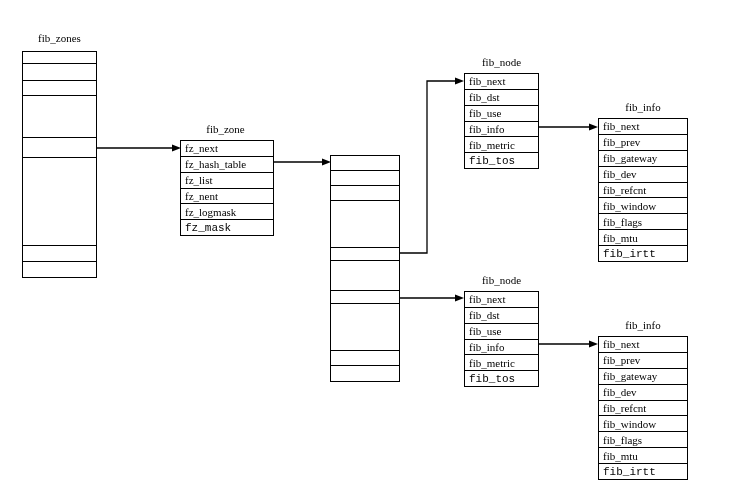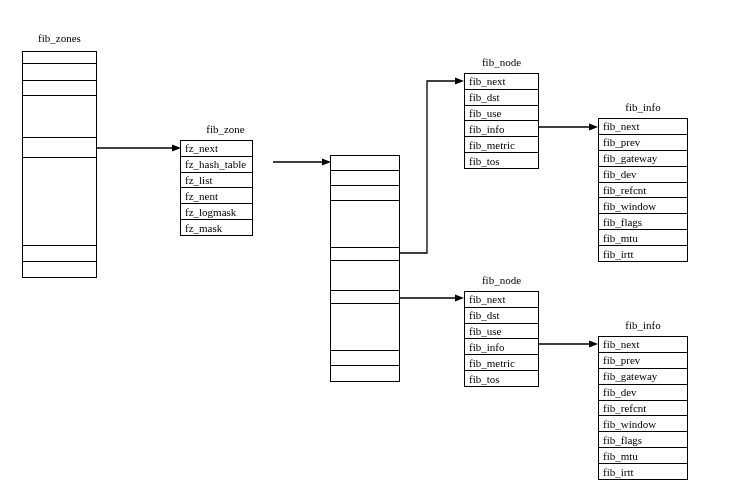--- a/index.html
+++ b/index.html
@@ -3,27 +3,27 @@
 <meta charset="utf-8">
 <style>
   html,body { margin:0; padding:0; background:#ffffff; }
   .canvas {
     position:relative; width:739px; height:501px; background:#ffffff;
     font-family:"Liberation Serif", serif; font-size:11px; color:#000;
     overflow:hidden;
   }
   .tbl {
     position:absolute; box-sizing:border-box;
-    border:1px solid #000; background:#fff; z-index:2;
+    border:1px solid #000; background:#fff; z-index:2;justify-content:center;
   }
   .tbl .row {
     box-sizing:border-box; border-bottom:1px solid #000;
     padding-left:4px; overflow:hidden; white-space:nowrap;
   }
-  .tbl .row:last-child { border-bottom:none; }
+  .tbl .row:last-child { border-bottom:none;font-family:Liberation Mono, monospace; }
   .tbl.flexcol { display:flex; flex-direction:column; }
   .tbl.flexcol .row { flex:1 1 auto; display:flex; align-items:center; }
   .tbl-title {
     position:absolute; text-align:center; z-index:2; white-space:nowrap;
   }
   .connector-layer {
     position:absolute; left:0; top:0; width:739px; height:501px;
     z-index:1; pointer-events:none;
   }
 </style>
@@ -57,21 +57,21 @@
     <div class="row" style="height:17px"></div>
     <div class="row" style="height:15px"></div>
     <div class="row" style="height:42px"></div>
     <div class="row" style="height:20px"></div>
     <div class="row" style="height:88px"></div>
     <div class="row" style="height:16px"></div>
     <div class="row" style="height:15px"></div>
   </div>
 
   <div class="tbl-title" style="left:179px; top:123px; width:93px;">fib_zone</div>
-  <div class="tbl flexcol" style="left:180px; top:140px; width:73px; height:96px;">
+  <div class="tbl flexcol" style="left:180px; top:140px; width:94px; height:96px;">
     <div class="row">
         <span>fz_next</span>
       </div>
     <div class="row">
         <span>fz_hash_table</span>
       </div>
     <div class="row">
         <span>fz_list</span>
       </div>
     <div class="row">

